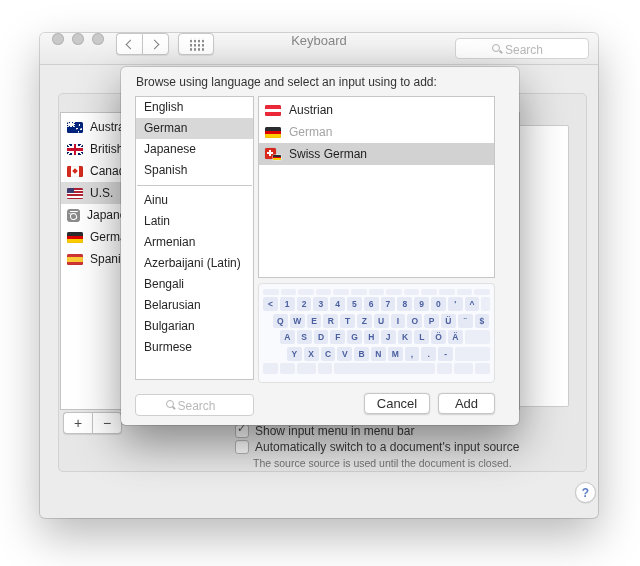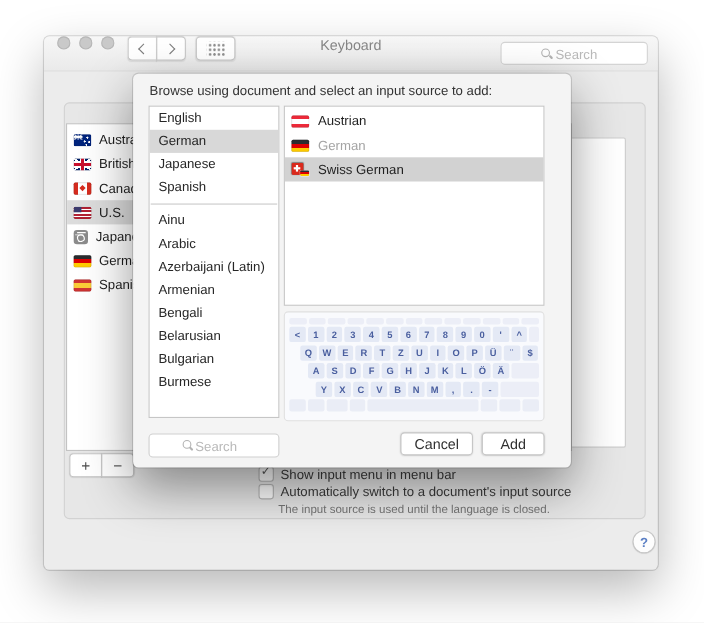--- a/index.html
+++ b/index.html
@@ -200,50 +200,50 @@
   <div class="cb-row cb1">
     <span class="cb checked">
         <span class="tick">✓</span>
       </span>
     <span class="cb-label">Show input menu in menu bar</span>
   </div>
   <div class="cb-row cb2">
     <span class="cb"></span>
     <span class="cb-label">Automatically switch to a document's input source</span>
   </div>
-  <div class="cb-note">The input source is used until the language is closed.</div>
+  <div class="cb-note">The source source is used until the document is closed.</div>
 
   <div class="help">?</div>
 </div>
 
 <div class="dialog">
-  <div class="dtitle">Browse using document and select an input source to add:</div>
+  <div class="dtitle">Browse using language and select an input using to add:</div>
 
   <div class="lang-list">
     <div>
 
         <div class="lang-row">English</div>
 
         <div class="lang-row selected">German</div>
 
         <div class="lang-row">Japanese</div>
 
         <div class="lang-row">Spanish</div>
 
     </div>
     <div class="lang-divider"></div>
     <div>
 
         <div class="lang-row">Ainu</div>
 
-        <div class="lang-row">Arabic</div>
+        <div class="lang-row">Latin</div>
+
+        <div class="lang-row">Armenian</div>
 
         <div class="lang-row">Azerbaijani (Latin)</div>
-
-        <div class="lang-row">Armenian</div>
 
         <div class="lang-row">Bengali</div>
 
         <div class="lang-row">Belarusian</div>
 
         <div class="lang-row">Bulgarian</div>
 
         <div class="lang-row">Burmese</div>
 
 

